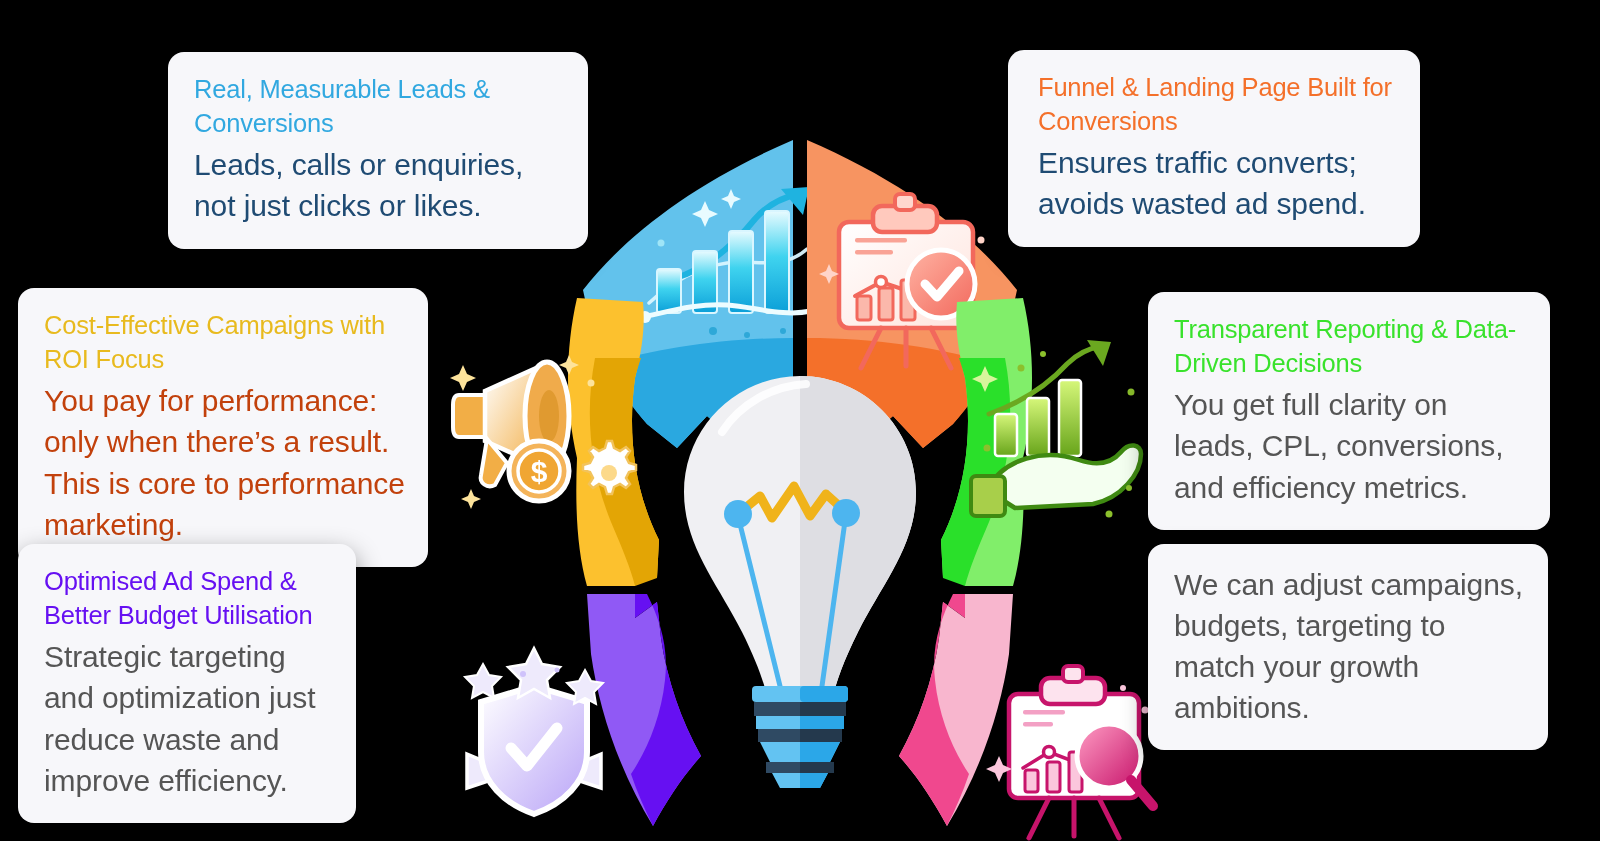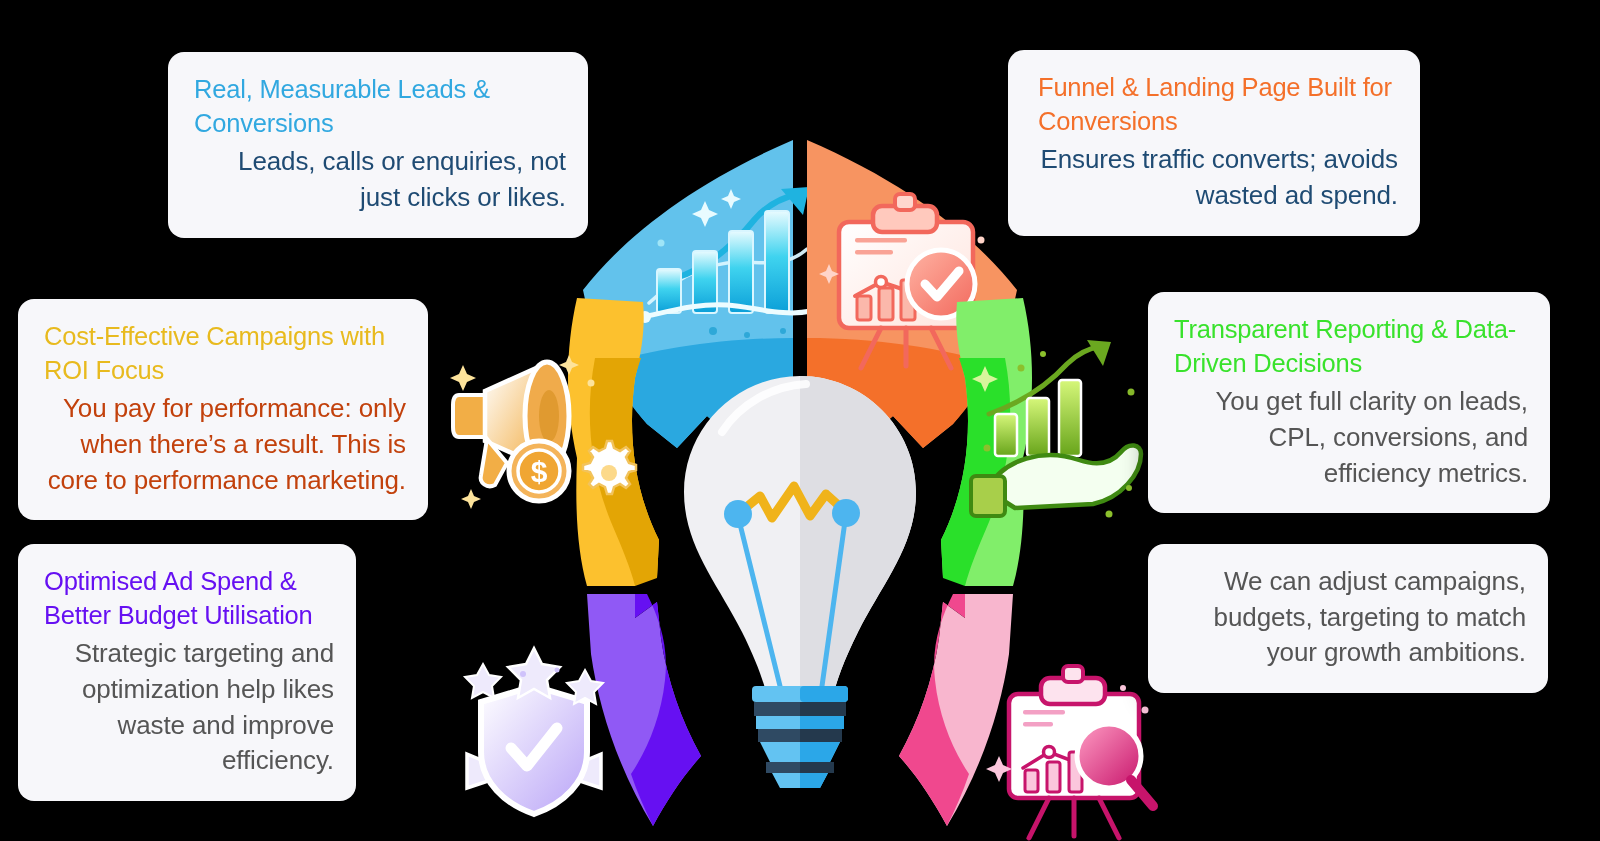--- a/index.html
+++ b/index.html
@@ -30,30 +30,29 @@
     z-index: 40;
   }
   .card h3 {
     font-size: 25.5px;
     line-height: 1.34;
     font-weight: normal;
     letter-spacing: -0.2px;
     margin-bottom: 4px;
   }
   .card p {
-    font-size: 26px;
+    font-size: 30px;
     line-height: 1.37;
     letter-spacing: -0.1px;
-    text-align: right;
   }
 
   
   #card-leads      { left: 168px;  top: 52px;  width: 420px; }
   #card-funnel     { left: 1008px; top: 50px;  width: 412px; padding-left: 30px; }
-  #card-cost       { left: 18px;   top: 288px; width: 410px; margin-top: 11px; }
+  #card-cost       { left: 18px;   top: 288px; width: 410px; }
   #card-reporting  { left: 1148px; top: 292px; width: 402px; }
   #card-optimised  { left: 18px;   top: 544px; width: 338px; }
   #card-scalable   { left: 1148px; top: 544px; width: 400px; }
 
   
   #wheel {
     position: absolute;
     left: 395px;
     top: 110px;
     width: 810px;
@@ -365,20 +364,20 @@
     <p style="color:#c2410c">You pay for performance: only when there’s a result. This is core to performance marketing.</p>
   </div>
 
   <div class="card" id="card-reporting">
     <h3 style="color:#39e22c">Transparent Reporting &amp; Data-Driven Decisions</h3>
     <p style="color:#555555">You get full clarity on leads, CPL, conversions, and efficiency metrics.</p>
   </div>
 
   <div class="card" id="card-optimised">
     <h3 style="color:#6610f2">Optimised Ad Spend &amp; Better Budget Utilisation</h3>
-    <p style="color:#555555">Strategic targeting and optimization help likes waste and improve efficiency.</p>
+    <p style="color:#555555">Strategic targeting and optimization just reduce waste and improve efficiency.</p>
   </div>
 
   <div class="card" id="card-scalable">
     <p style="color:#555555">We can adjust campaigns, budgets, targeting to match your growth ambitions.</p>
   </div>
 
 </div>
 
 </body></html>

